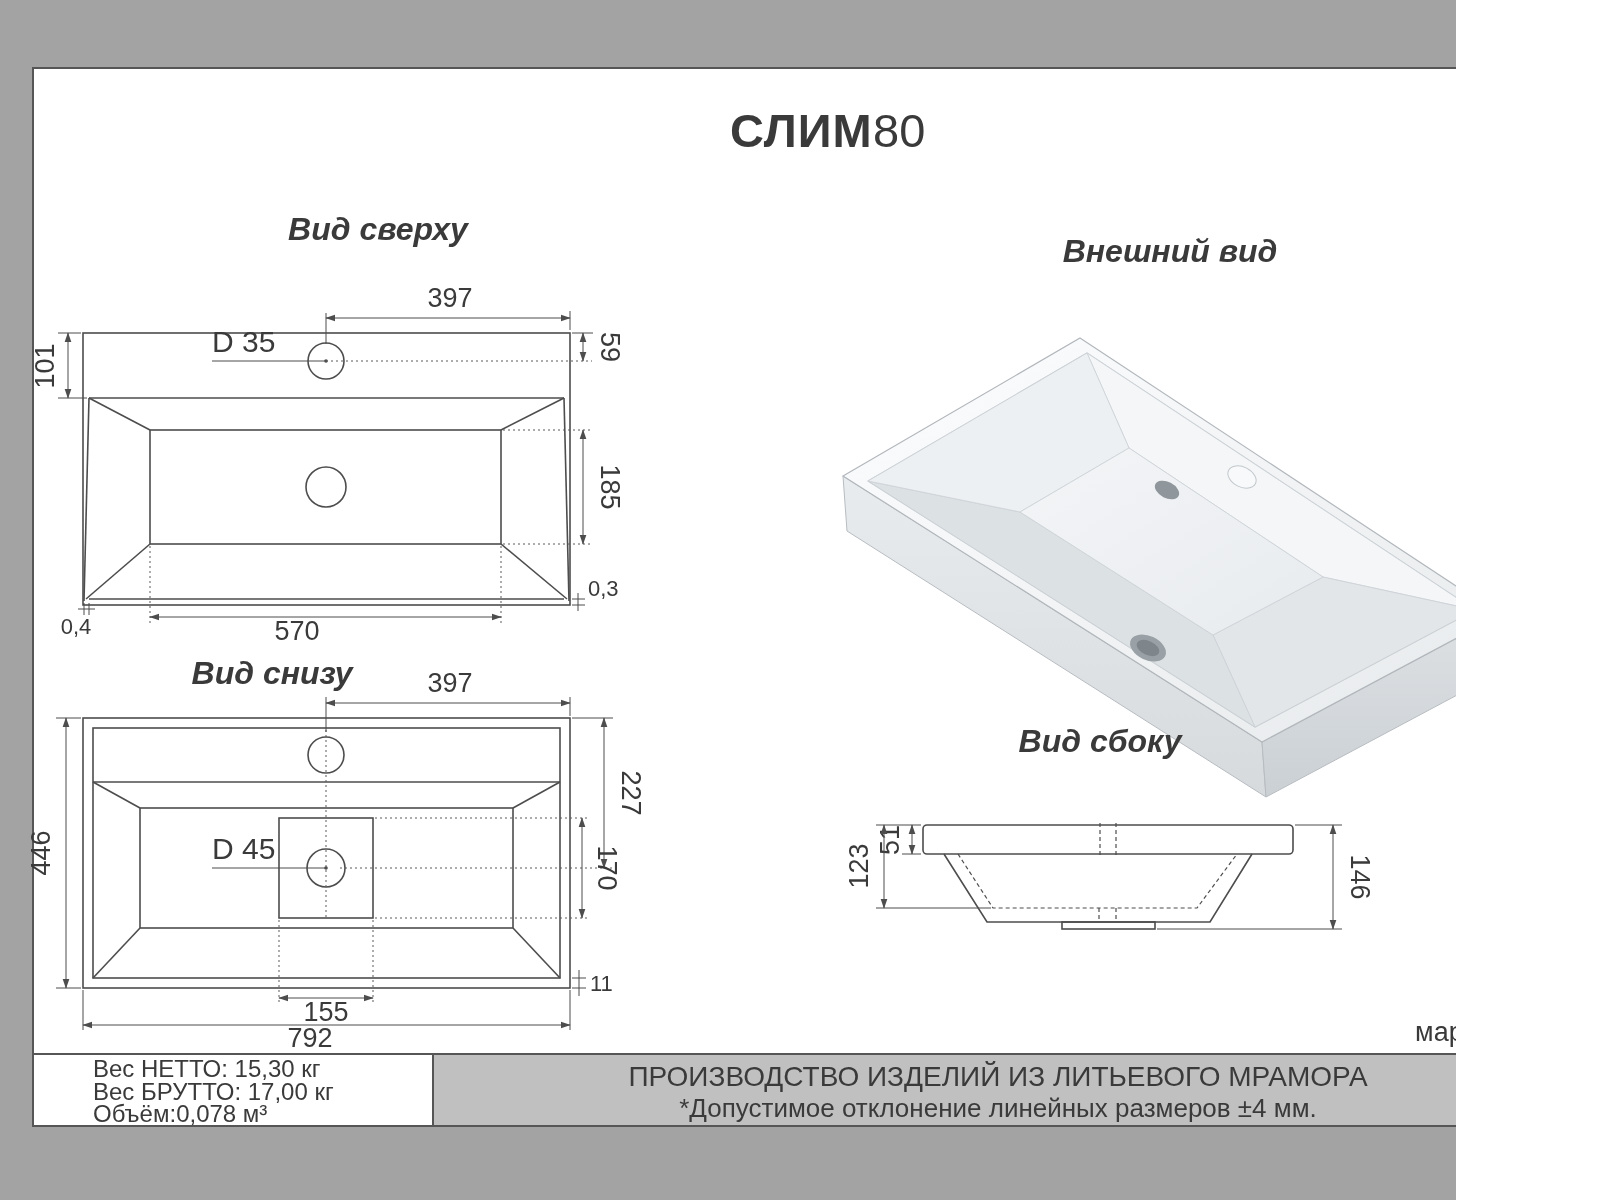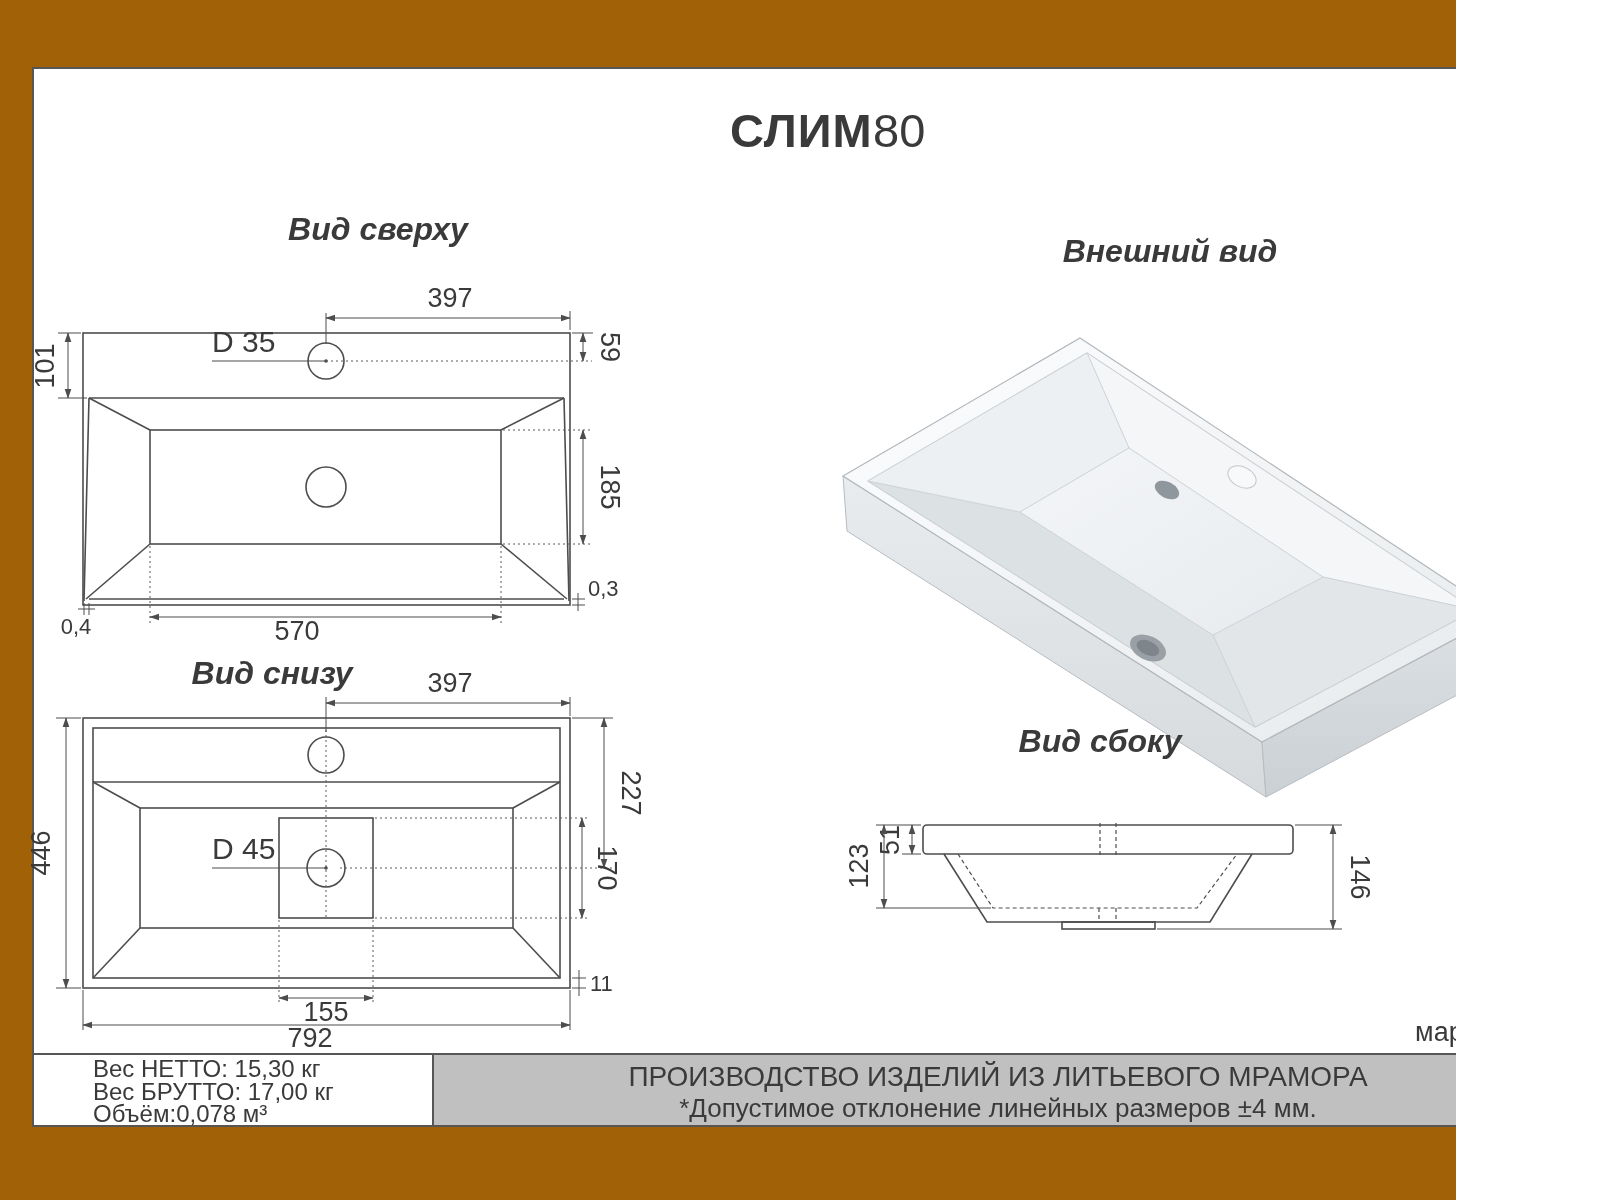--- a/index.html
+++ b/index.html
@@ -1,16 +1,16 @@
 <!DOCTYPE html>
 <html><head>
 <meta charset="utf-8">
 <style>
   html,body{margin:0;padding:0;background:#ffffff;}
-  .stage{position:relative;width:1456px;height:1200px;background:#a16207;overflow:hidden;
+  .stage{position:relative;width:1456px;height:1200px;background:#a3a3a3;overflow:hidden;
          font-family:"Liberation Sans", sans-serif;}
   svg{position:absolute;left:0;top:0;}
   text{fill:#3a3a3a;font-family:"Liberation Sans", sans-serif;}
   .t-model{font-size:47px;font-weight:700;letter-spacing:1px;}
   .t-size{font-size:47px;font-weight:400;}
   .t-view{font-size:32px;font-weight:700;font-style:italic;}
   .t-dim{font-size:27px;}
   .t-dim-s{font-size:22px;}
   .t-d{font-size:30px;}
   .t-info{font-size:24px;}

